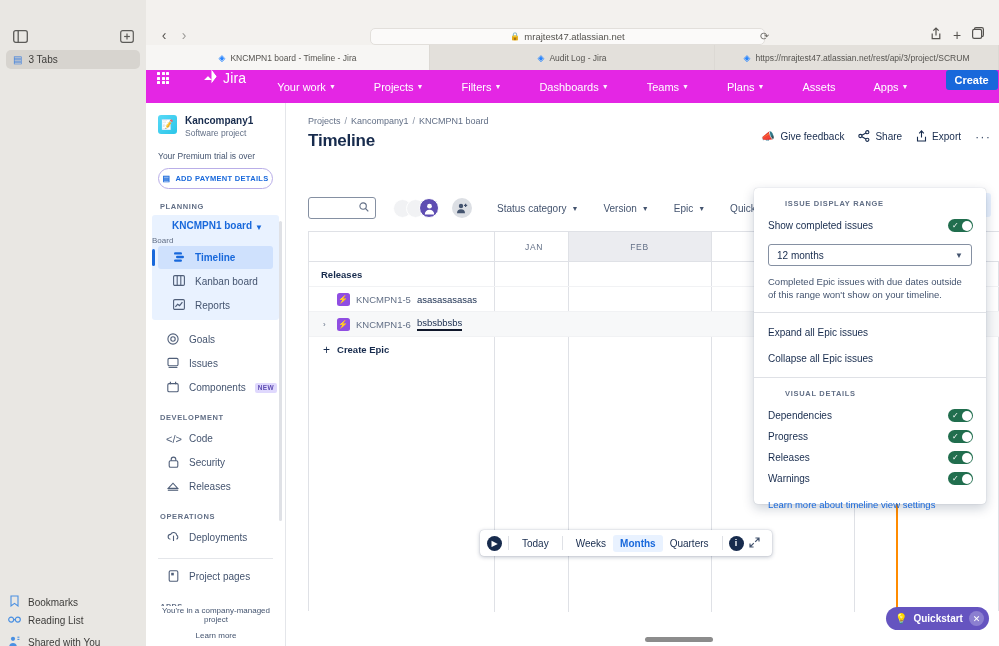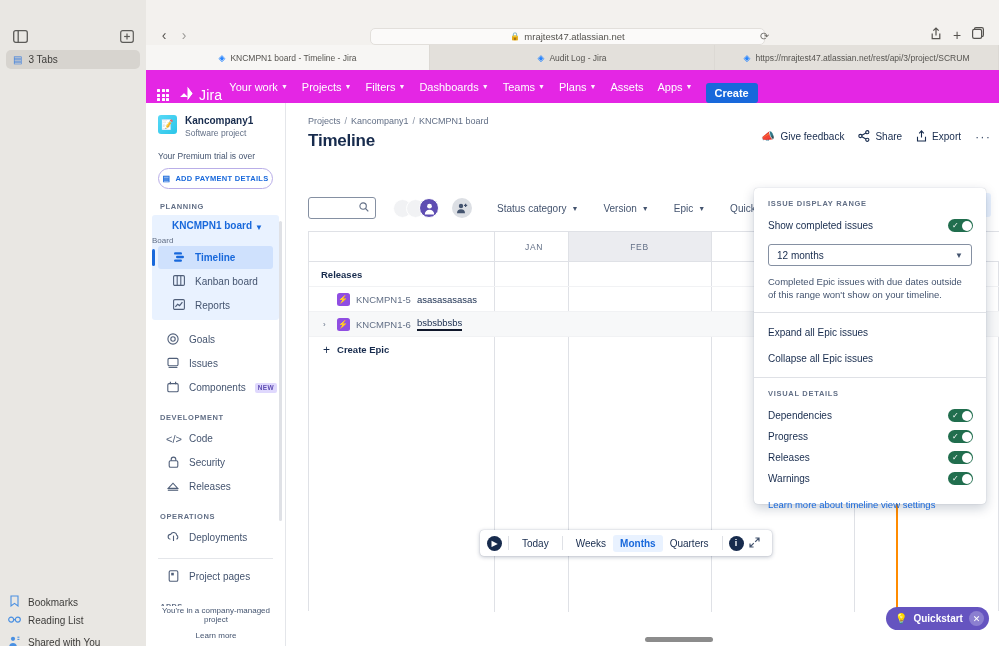--- a/index.html
+++ b/index.html
@@ -79,21 +79,21 @@
   #tab-1 { width: 285px; }
   #tab-2 { width: 284px; }
 
   
   #jira-app {
     position: absolute; left: 146px; top: 70px; width: 853px; height: 576px;
     background: #fff;
   }
   #jira-topnav {
     position: absolute; left: 0; top: 0; width: 853px; height: 33px;
-    background: #e426e4; display: flex; align-items: flex-end;
+    background: #e426e4; display: flex; align-items: flex-start; gap: 24px;
   }
   #app-switcher-icon {
     width: 16px; height: 16px; margin-left: 9px;
     display: grid; grid-template-columns: repeat(3, 3px);
     grid-template-rows: repeat(3, 3px); gap: 1.6px;
     align-content: center; justify-content: center;
   }
   #app-switcher-icon i { background: #fff; border-radius: 0.5px; display: block; width:3px; height:3px;}
   #jira-logo {
     display: flex; align-items: center; gap: 4px; margin-left: 10px;
@@ -313,21 +313,21 @@
 
   
   #view-settings-popup {
     position: absolute; left: 754px; top: 188px; width: 232px; height: 316px;
     background: #fff; border-radius: 4px;
     box-shadow: 0 4px 12px rgba(9,30,66,.22), 0 0 1px rgba(9,30,66,.3);
     z-index: 40;
   }
   .vs-section-label {
     font-size: 7.5px; font-weight: 700; color: #626f86;
-    letter-spacing: .7px; padding: 11px 14px 7px 14px;
+    letter-spacing: .7px; padding: 11px 14px 7px 14px; margin-left: 17px;
   }
   .vs-row {
     display: flex; align-items: center; justify-content: space-between;
     padding: 0 13px 0 14px; height: 21px; font-size: 10px; color: #172b4d;
   }
   .toggle {
     width: 25px; height: 13px; border-radius: 8px; background: #216e4e;
     position: relative; flex: 0 0 auto;
   }
   .toggle::after {

